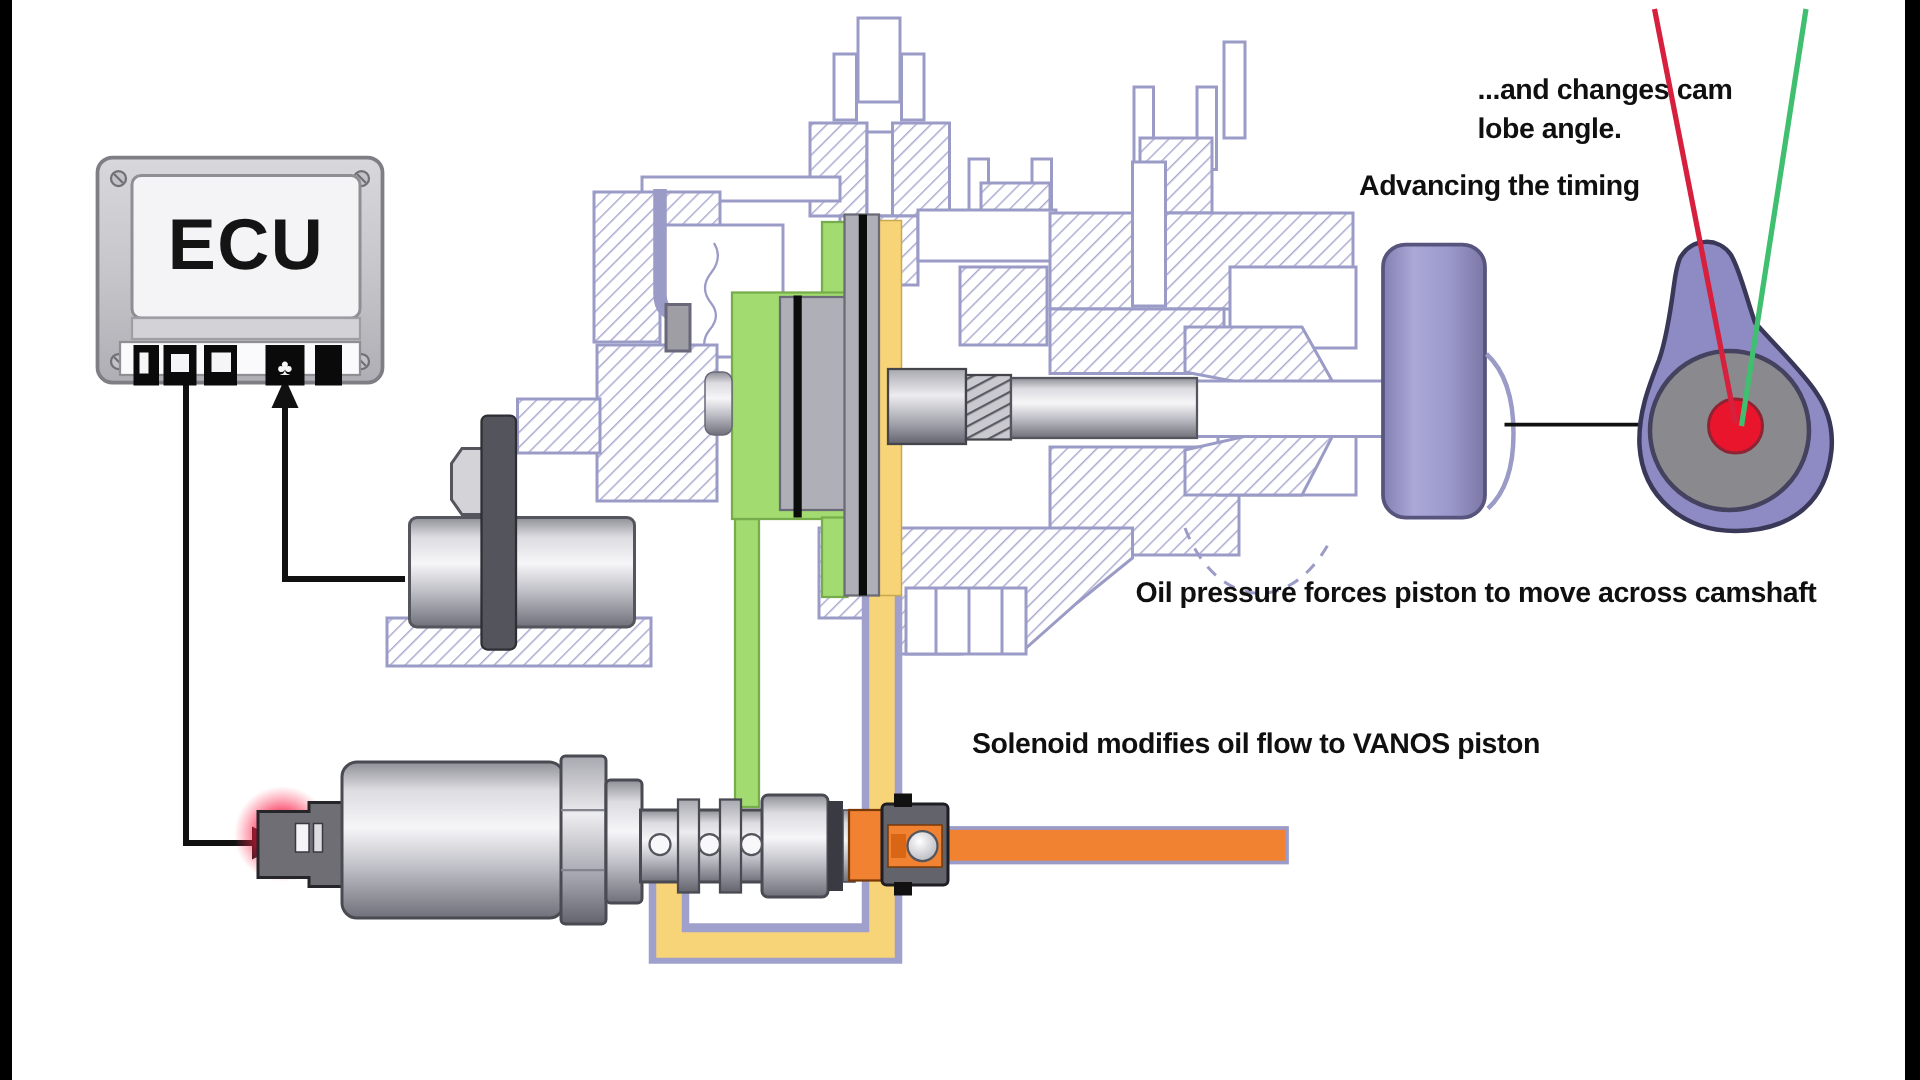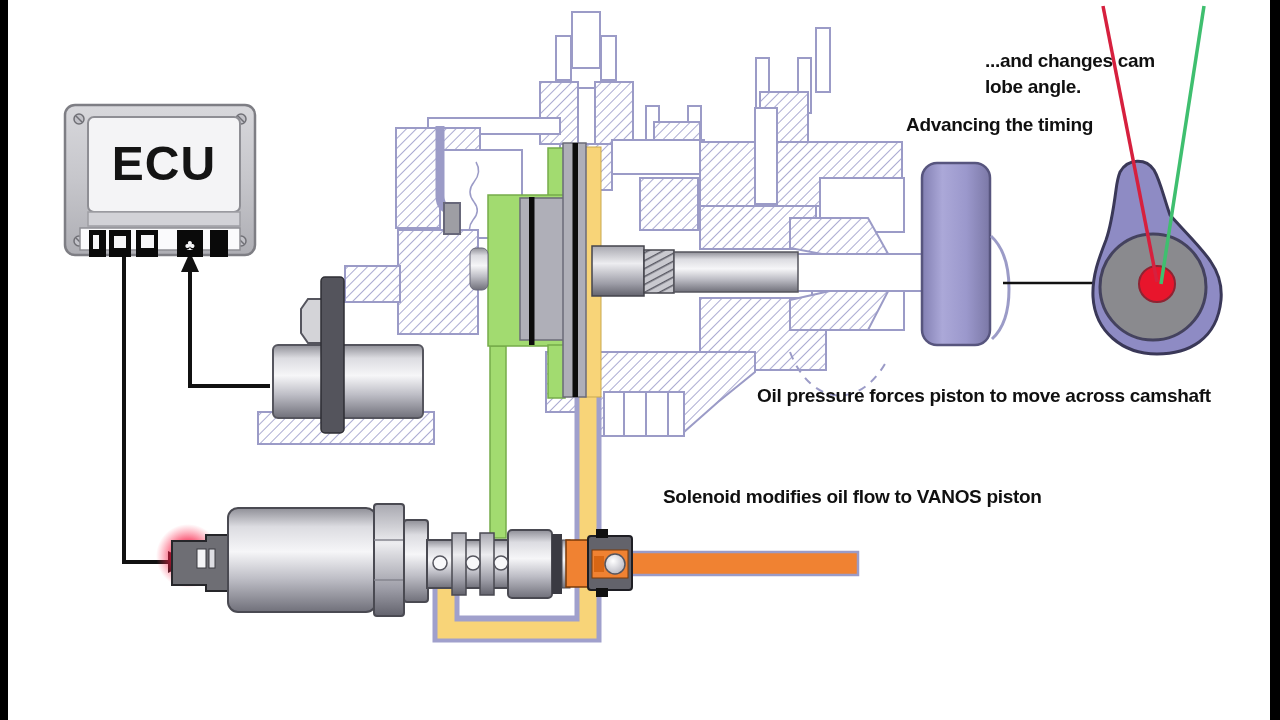--- a/index.html
+++ b/index.html
@@ -253,18 +253,18 @@
   <div>...and changes cam</div>
   <div>lobe angle.</div>
 </div>
 
 <div class="note" style="left:906px;top:112px;">Advancing the timing</div>
 
 <div class="note" style="left:757px;top:384px;line-height:24px;">
   <div>Oil pressure forces piston to move across camshaft</div>
 </div>
 
-<div class="note" style="left:648px;top:484px;margin-left:15px;">Solenoid modifies oil flow to VANOS piston</div>
+<div class="note" style="left:648px;top:484px;">Solenoid modifies oil flow to VANOS piston</div>
 
 <div class="edge-bar left"></div>
 <div class="edge-bar right"></div>
 
 </div>
 
 </body></html>

